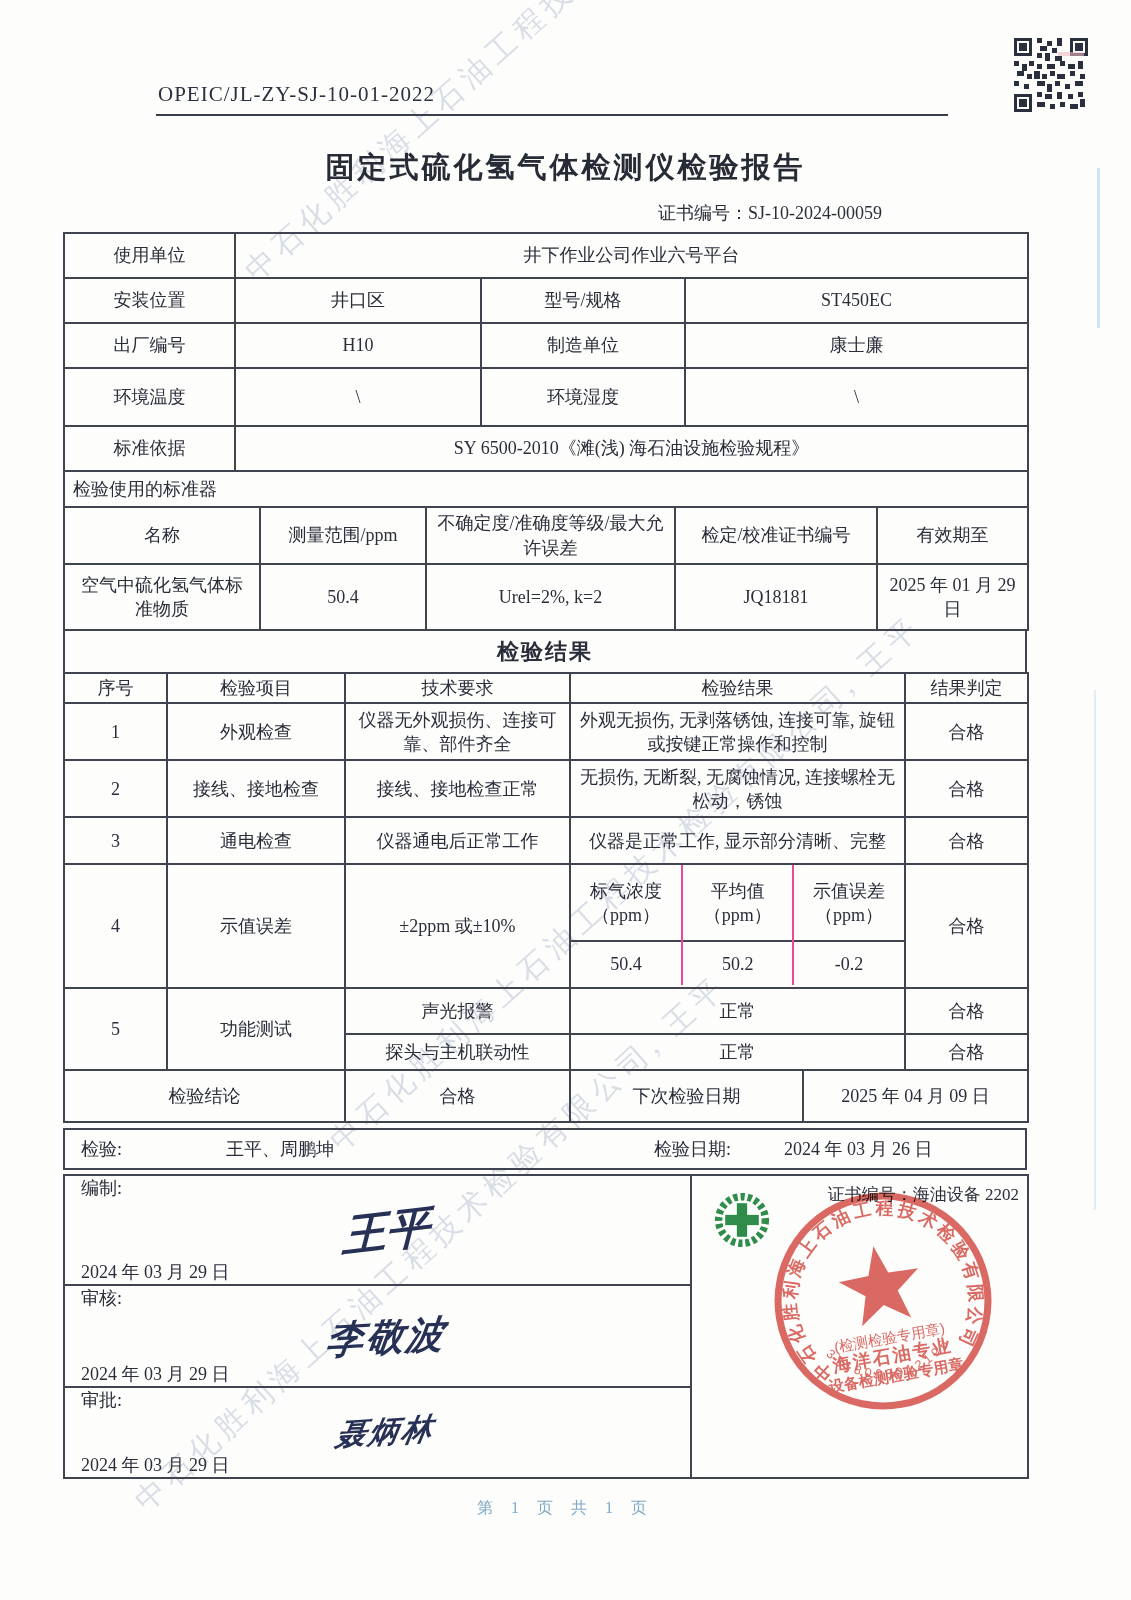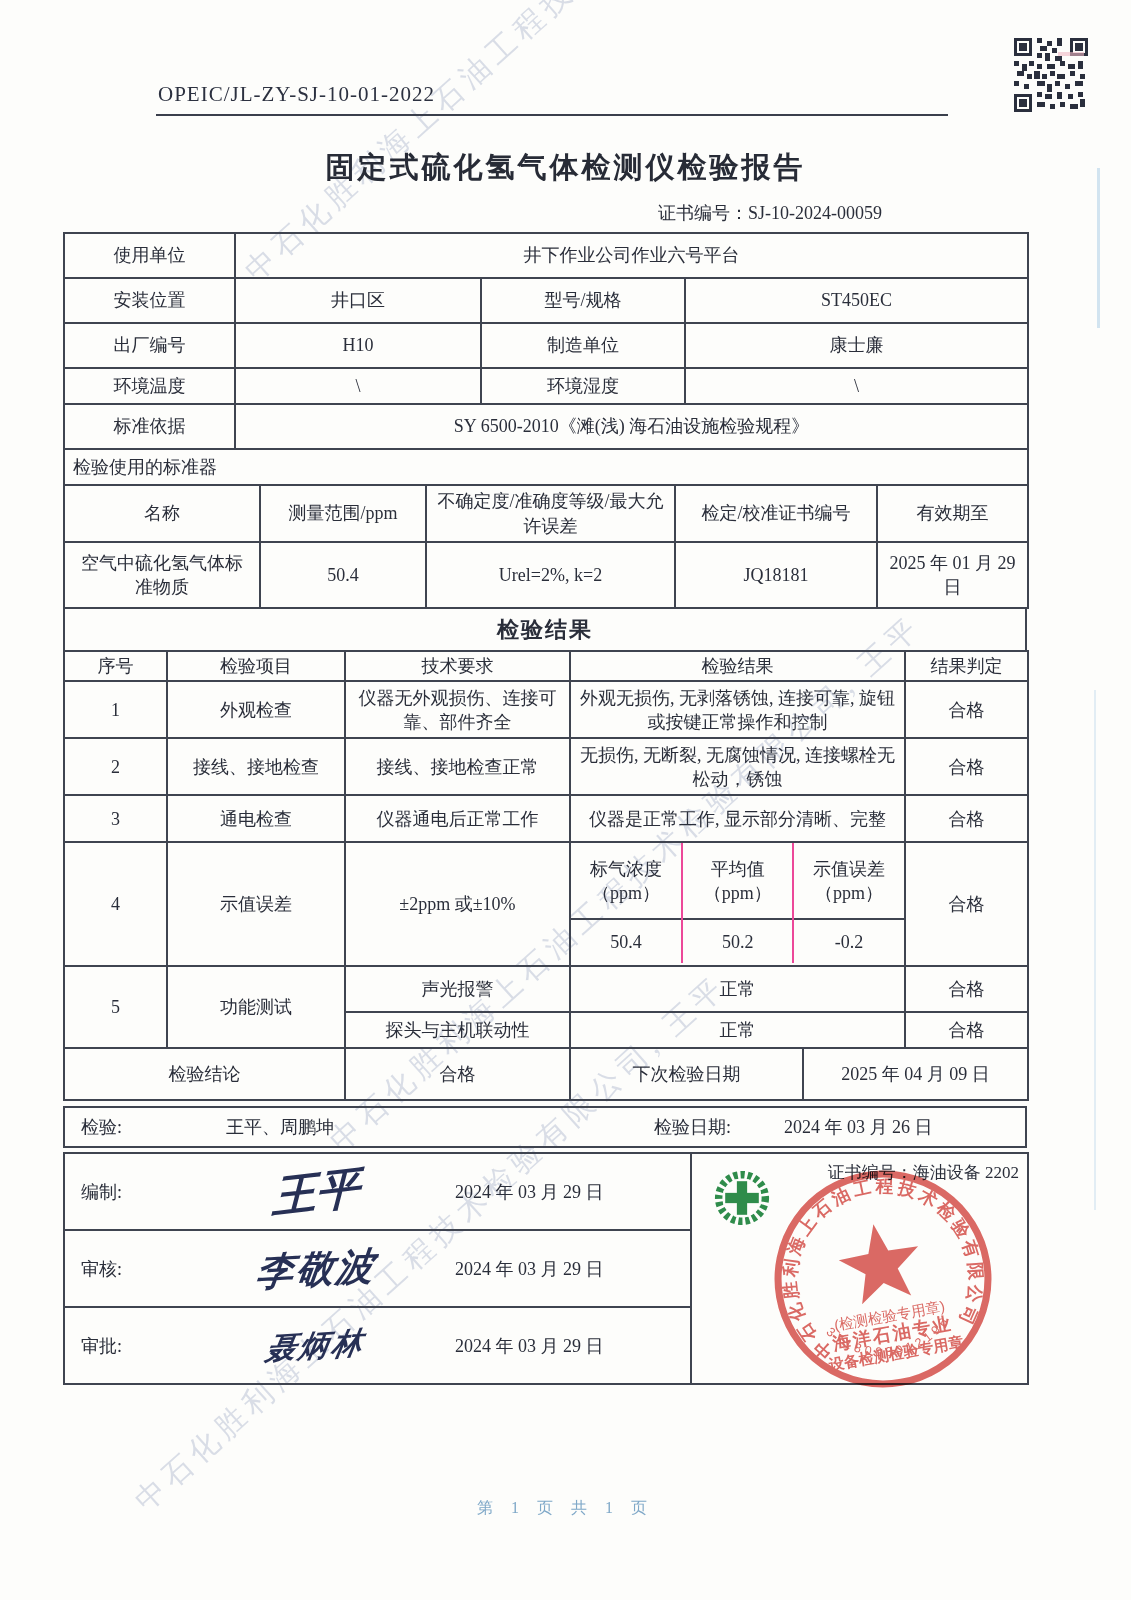--- a/index.html
+++ b/index.html
@@ -54,21 +54,21 @@
   .insp-cell { padding:6px 16px; }
   .insp-flex { display:flex; align-items:center; width:100%; }
   .insp-label { width:90px; text-align:left; }
   .insp-names { width:260px; text-align:left; padding-left:55px; }
   .insp-spacer { flex:1; }
   .insp-date-label { width:110px; text-align:left; }
   .insp-date { width:225px; text-align:left; padding-left:20px; }
 
   
   .so-cell { padding:0 0 0 16px; }
-  .so-flex { display:flex; align-items:center; height:100%; position:relative; }
+  .so-flex { display:flex; height:100%; position:relative;flex-direction:column; }
   .so-label { width:95px; text-align:left; font-size:18px; }
   .so-sig { flex:1; text-align:center; position:relative; }
   .so-date { width:235px; text-align:left; font-size:18px; }
   .sig {
     display:inline-block; font-style:italic; color:#273055;
     font-family:"DejaVu Serif",serif; font-weight:bold; white-space:nowrap;
   }
   .sig-1 { font-size:44px; transform:rotate(-7deg) skewX(-8deg); }
   .sig-2 { font-size:38px; transform:rotate(-3deg) skewX(-10deg); letter-spacing:2px; }
   .sig-3 { font-size:30px; transform:rotate(-4deg) skewX(-14deg); letter-spacing:3px; }
@@ -180,21 +180,21 @@
         <td>井口区</td>
         <td>型号/规格</td>
         <td>ST450EC</td>
       </tr>
       <tr style="height:45px">
         <td>出厂编号</td>
         <td>H10</td>
         <td>制造单位</td>
         <td>康士廉</td>
       </tr>
-      <tr style="height:36px">
+      <tr style="height:58px">
         <td>环境温度</td>
         <td>\</td>
         <td>环境湿度</td>
         <td>\</td>
       </tr>
       <tr style="height:45px">
         <td>标准依据</td>
         <td colspan="3">SY 6500-2010《滩(浅) 海石油设施检验规程》</td>
       </tr>
       <tr style="height:36px">

